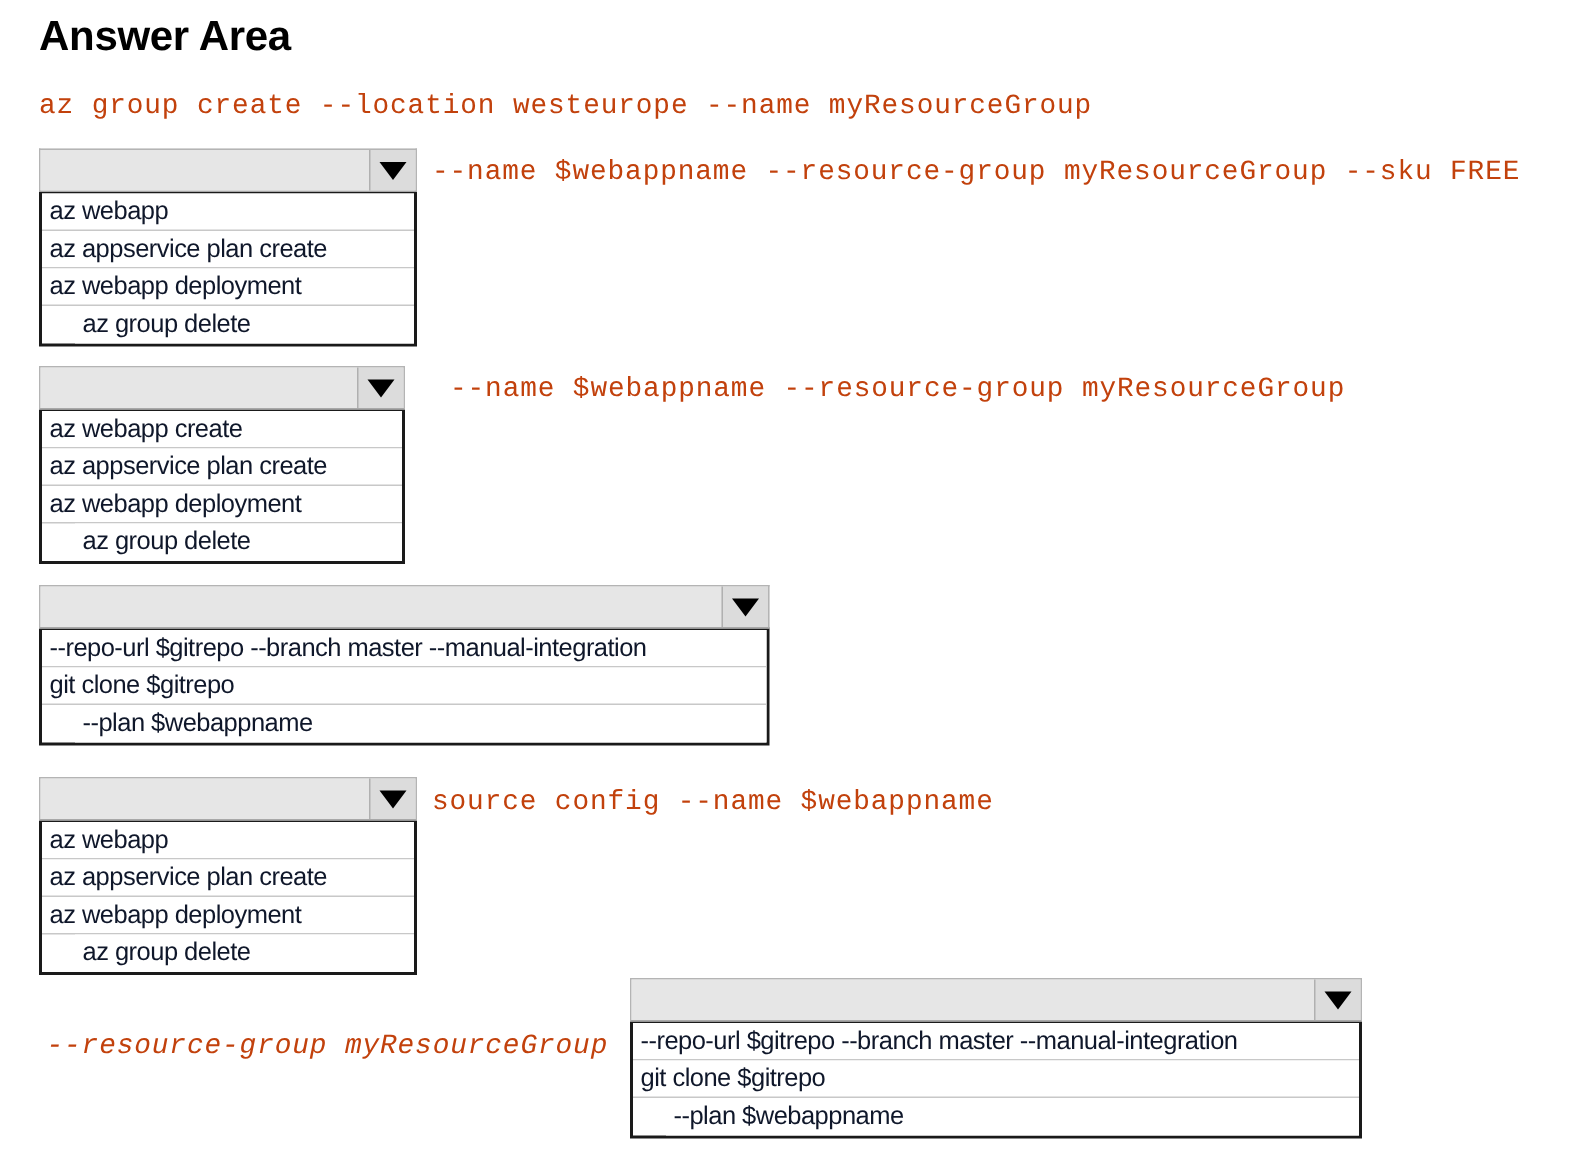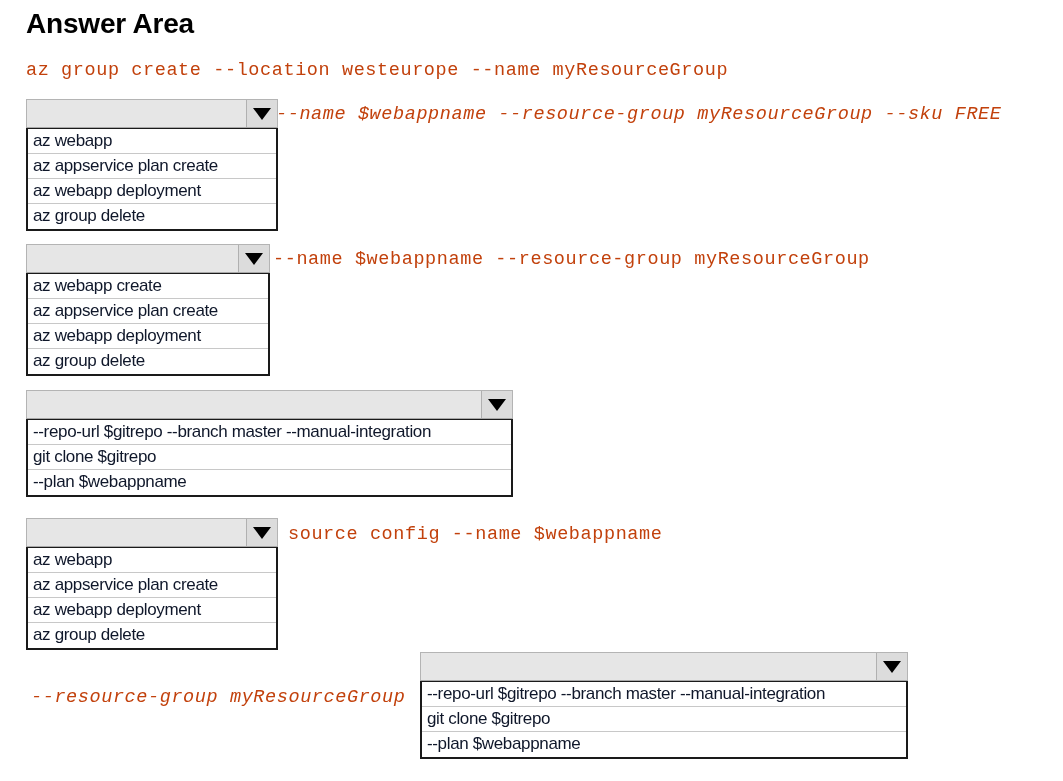--- a/index.html
+++ b/index.html
@@ -94,32 +94,33 @@
     font-size: 17px;
     letter-spacing: -0.35px;
     white-space: nowrap;
     overflow: hidden;
     border-bottom: 1px solid #c8c8c8;
     background: #ffffff;
     color: #0f172a;
   }
   .dd-item:last-child {
     border-bottom: none;
+    margin-left: 22px;
   }
 
   
   .g1 { left: 26px; top: 99px;  width: 252px; }
   .g2 { left: 26px; top: 244px; width: 244px; }
   .g3 { left: 26px; top: 390px; width: 487px; }
   .g4 { left: 26px; top: 518px; width: 252px; }
   .g5 { left: 420px; top: 652px; width: 488px; }
 
   .t1 { left: 26px;  top: 60px;  }
-  .t2 { left: 276px; top: 104px; font-style: italic; }
-  .t3 { left: 273px; top: 249px; }
+  .t2 { left: 288px; top: 104px; }
+  .t3 { left: 300px; top: 249px; }
   .t4 { left: 288px; top: 524px; }
   .t5 { left: 31px;  top: 687px; font-style: italic; }
 </style>
 </head>
 <body>
 
 <div class="page-title">Answer Area</div>
 
 <div class="mono t1">az group create --location westeurope --name myResourceGroup</div>
 <div class="mono t2">--name $webappname --resource-group myResourceGroup --sku FREE</div>

